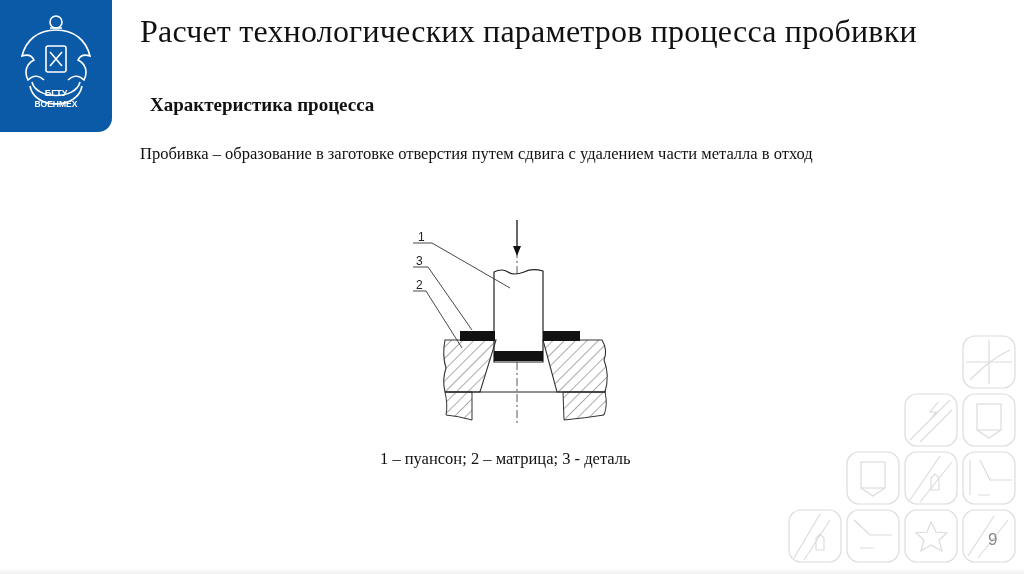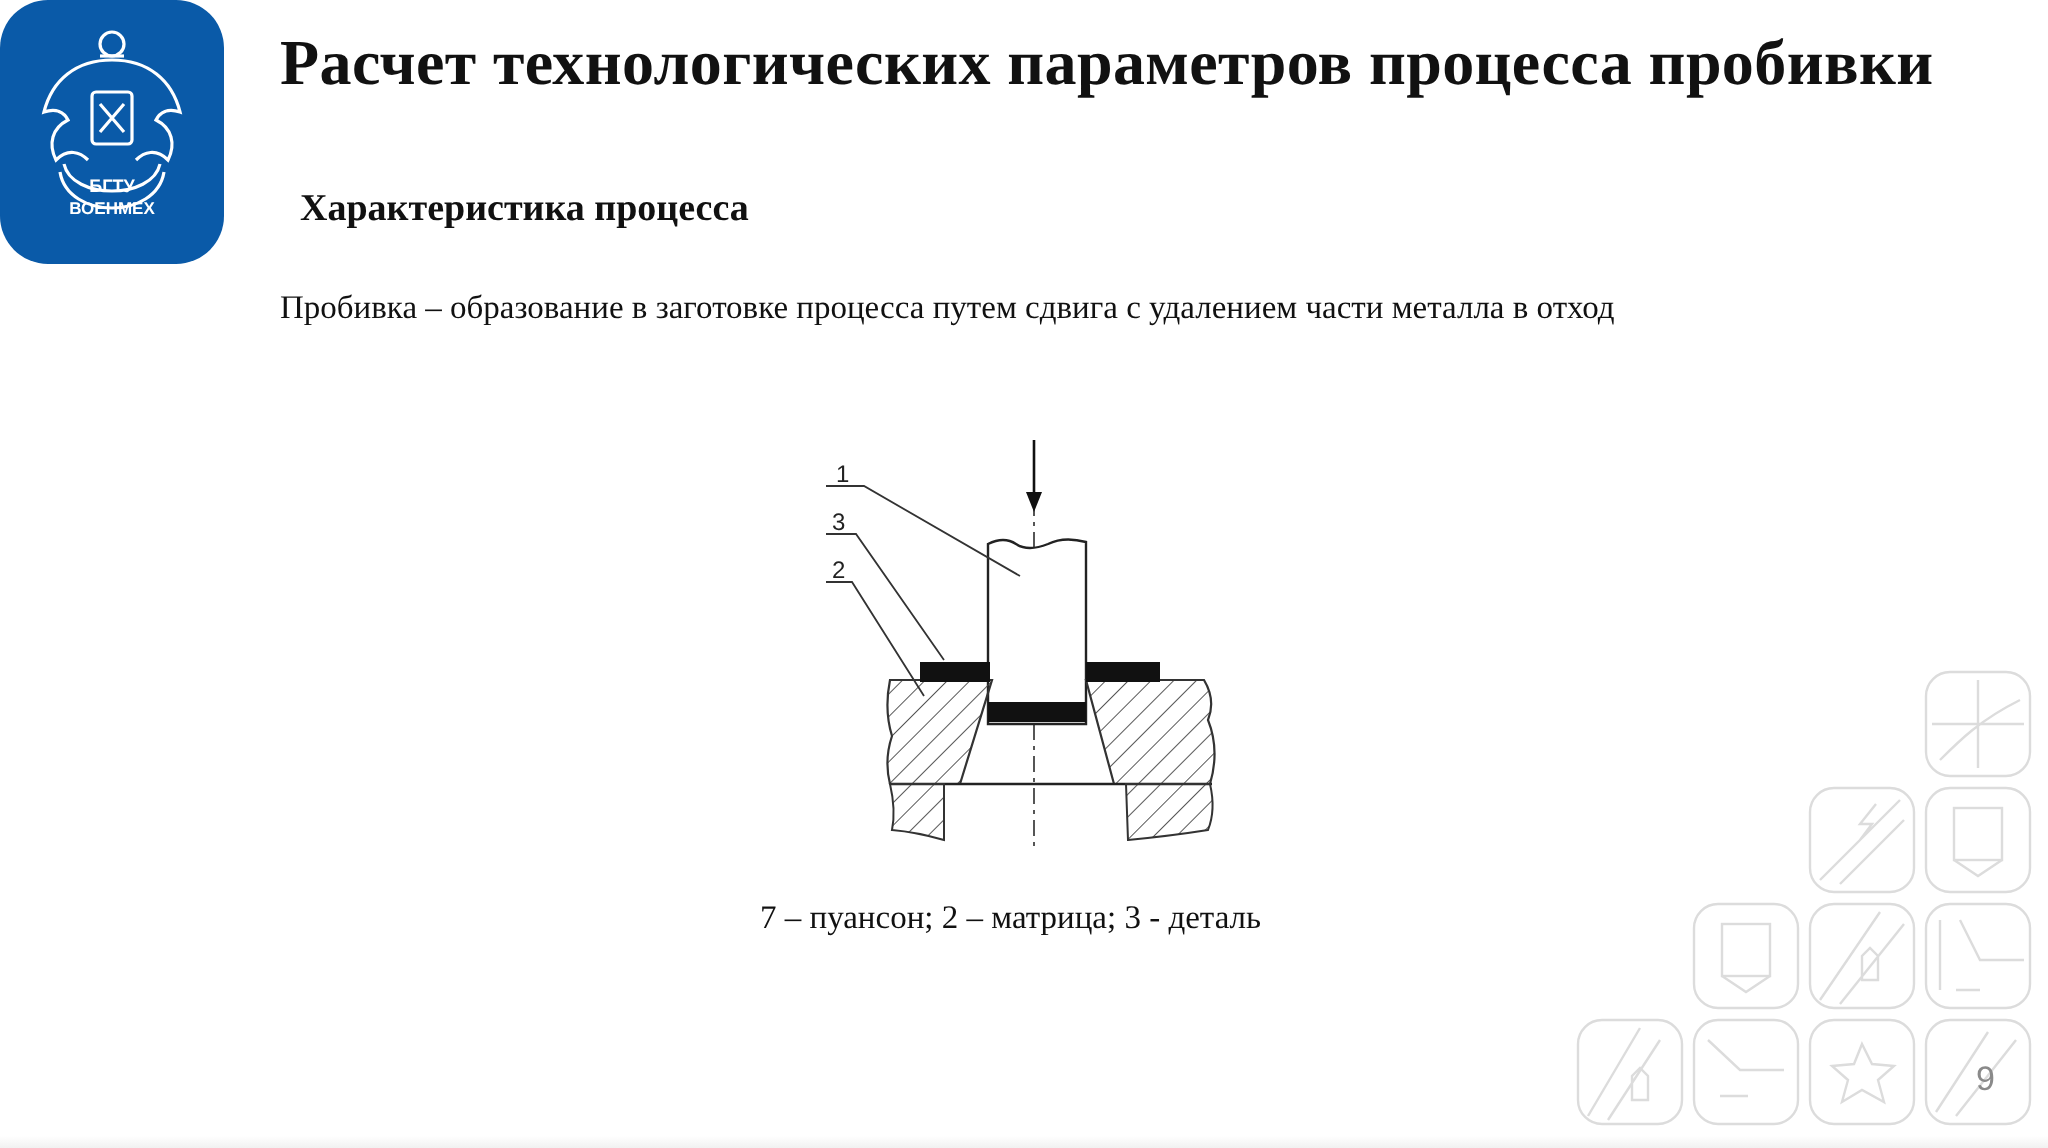--- a/index.html
+++ b/index.html
@@ -1,19 +1,19 @@
 <!DOCTYPE html>
 <html><head>
   <meta charset="utf-8">
   <style>
     html, body { margin: 0; padding: 0; }
     body { width: 1024px; height: 574px; background: #ffffff; position: relative; overflow: hidden; font-family: "Liberation Serif", serif; color: #111; }
-    .logo-box { position: absolute; left: 0; top: 0; width: 112px; height: 132px; background: #0a5aa8; border-bottom-right-radius: 14px; border-radius: 24px; }
+    .logo-box { position: absolute; left: 0; top: 0; width: 112px; height: 132px; background: #0a5aa8; border-bottom-right-radius: 14px; }
     .logo-box svg { position: absolute; left: 18px; top: 10px; }
-    .title { position: absolute; left: 140px; top: 10px; width: 830px; font-weight: bold; font-size: 32px; line-height: 42px; letter-spacing: 0.2px; margin: 0; }
+    .title { position: absolute; left: 140px; top: 10px; width: 830px; font-weight: normal; font-size: 32px; line-height: 42px; letter-spacing: 0.2px; margin: 0; }
     .subtitle { position: absolute; left: 150px; top: 93px; font-weight: bold; font-size: 19px; line-height: 24px; margin: 0; }
     .definition { position: absolute; left: 140px; top: 144px; font-size: 16.5px; line-height: 20px; }
     .figure { position: absolute; left: 400px; top: 210px; width: 220px; height: 220px; }
     .caption { position: absolute; left: 380px; top: 449px; font-size: 16.5px; line-height: 20px; }
     .tiles { position: absolute; left: 780px; top: 330px; width: 244px; height: 244px; }
     .page-num { position: absolute; left: 988px; top: 530px; font-family: "Liberation Sans", sans-serif; font-size: 17px; color: #8a8a8a; }
     .bottom-shade { position: absolute; left: 0; bottom: 0; width: 1024px; height: 6px; background: linear-gradient(#ffffff, #f1f1f1); }
   </style>
 </head>
 <body>
@@ -30,21 +30,21 @@
       <path d="M14 72 C18 90 58 90 62 72"></path>
       <path d="M12 76 C16 100 60 100 64 76"></path>
     </g>
     <text x="38" y="86" text-anchor="middle" font-family="Liberation Sans, sans-serif" font-weight="bold" font-size="9" fill="#ffffff">БГТУ</text>
     <text x="38" y="97" text-anchor="middle" font-family="Liberation Sans, sans-serif" font-weight="bold" font-size="8.5" fill="#ffffff">ВОЕНМЕХ</text>
   </svg>
 </div>
 
 <h1 class="title">Расчет технологических параметров процесса пробивки</h1>
 <h2 class="subtitle">Характеристика процесса</h2>
-<div class="definition">Пробивка – образование в заготовке процесса путем сдвига с удалением части металла в отход</div>
+<div class="definition">Пробивка – образование в заготовке отверстия путем сдвига с удалением части металла в отход</div>
 
 <div class="figure">
   <svg width="220" height="220" viewBox="0 0 220 220">
     <defs>
       <pattern id="hatch" patternUnits="userSpaceOnUse" width="8" height="8" patternTransform="rotate(45)">
         <line x1="0" y1="0" x2="0" y2="8" stroke="#444" stroke-width="0.9"></line>
       </pattern>
     </defs>
 
     <line x1="117" y1="40" x2="117" y2="215" stroke="#444" stroke-width="0.9" stroke-dasharray="8,3,2,3"></line>
@@ -76,21 +76,21 @@
       <path d="M13 33 L32 33 L110 78"></path>
       <path d="M13 57 L28 57 L72 120"></path>
       <path d="M13 81 L26 81 L62 138"></path>
     </g>
     <text x="18" y="31" font-family="Liberation Sans, sans-serif" font-size="12" fill="#222">1</text>
     <text x="16" y="55" font-family="Liberation Sans, sans-serif" font-size="12" fill="#222">3</text>
     <text x="16" y="79" font-family="Liberation Sans, sans-serif" font-size="12" fill="#222">2</text>
   </svg>
 </div>
 
-<div class="caption">7 – пуансон; 2 – матрица; 3 - деталь</div>
+<div class="caption">1 – пуансон; 2 – матрица; 3 - деталь</div>
 
 <div class="tiles">
   <svg width="244" height="244" viewBox="0 0 244 244">
     <g fill="none" stroke="#dcdcdc" stroke-width="1.2">
       <rect x="183" y="6" width="52" height="52" rx="12"></rect>
       <rect x="125" y="64" width="52" height="52" rx="12"></rect>
       <rect x="183" y="64" width="52" height="52" rx="12"></rect>
       <rect x="67" y="122" width="52" height="52" rx="12"></rect>
       <rect x="125" y="122" width="52" height="52" rx="12"></rect>
       <rect x="183" y="122" width="52" height="52" rx="12"></rect>

